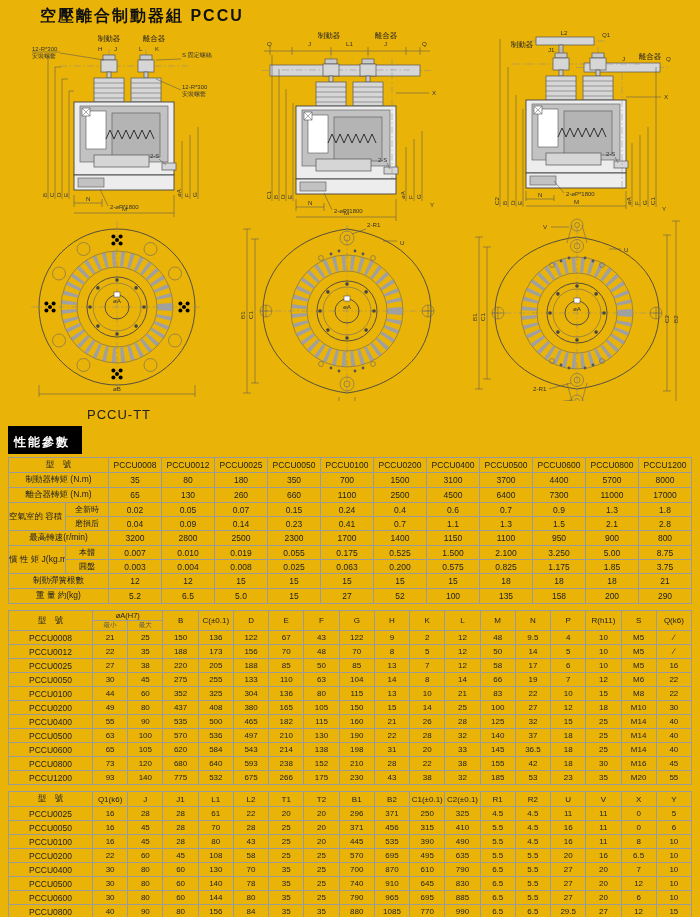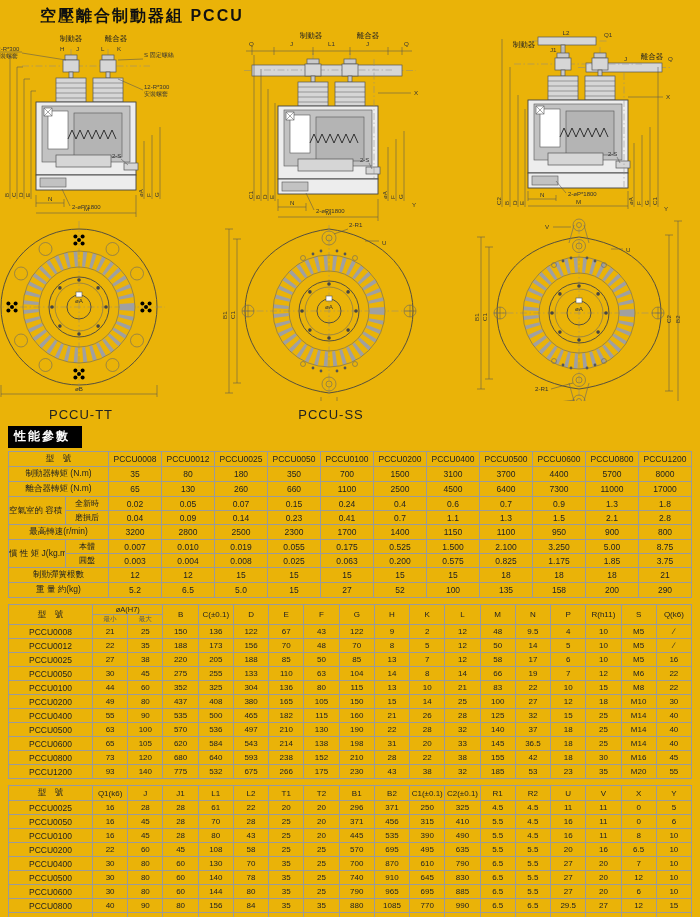--- a/index.html
+++ b/index.html
@@ -1,23 +1,23 @@
 <!DOCTYPE html>
 <html><head>
 <meta charset="utf-8">
 <style>
   html,body{margin:0;padding:0;background:#fff;}
   .page{width:700px;height:917px;background:#eab308;position:relative;overflow:hidden;
         font-family:"Liberation Sans","DejaVu Sans",sans-serif;color:#111;}
   .title{margin:6px 0 0 40px;font-size:16px;font-weight:bold;letter-spacing:2px;color:#111;}
-  .draw-row{display:flex;justify-content:flex-end;padding:0 4px;margin-top:2px;gap:20px;}
+  .draw-row{display:flex;justify-content:flex-start;padding:0 4px;margin-top:2px;}
   .draw-col{width:230px;}
   .cap{text-align:center;font-size:13px;letter-spacing:1px;color:#222;margin-top:2px;}
   .badge{display:inline-block;background:#000;color:#fff;font-weight:bold;font-size:12px;
-         padding:2px 12px 3px 6px;margin:4px 0 3px 8px;letter-spacing:2px;}
+         padding:8px 12px 3px 6px;margin:4px 0 3px 8px;letter-spacing:2px;}
   .tables{margin:0 8px;}
   table{border-collapse:collapse;width:100%;table-layout:fixed;margin-bottom:6px;}
   th,td{border:1px solid #9a9a9a;text-align:center;font-weight:normal;
         font-size:8.5px;padding:1px 0;height:11px;color:#222;white-space:nowrap;overflow:hidden;}
   .dim th,.dim td{font-size:8px;}
   th.rl{font-size:8.5px;}
   th.sub{font-size:8px;}
   th.subh{font-size:6.5px;color:#555;height:7px;padding:0;}
   th.ah{font-size:7.5px;height:7px;padding:0;}
   
@@ -227,21 +227,20 @@
           <text transform="translate(-94,8) rotate(-90)" class="dimtxt">C1</text>
           <text x="20" y="-84" class="dimtxt">2-R1</text>
           <path d="M19,-82 L5,-77" class="dimln"></path>
           <path d="M36,-70 H50" class="dimln"></path>
           <text x="53" y="-66" class="dimtxt">U</text>
           <text x="0" y="-2" text-anchor="middle" class="dimtxt">øA</text>
           <path d="M-8,86 V94 M8,86 V94 M-8,91 H8" class="dimln"></path>
           <text x="0" y="102" text-anchor="middle" class="dimtxt">T1</text>
         </g>
       </svg>
-      <div class="cap">PCCU-SS</div>
     </div>
 
     <div class="draw-col">
       <svg width="230" height="372" viewBox="0 0 230 372">
         <text x="58" y="18" text-anchor="middle" class="t7">制動器</text>
         <text x="186" y="30" text-anchor="middle" class="t7">離合器</text>
         <path d="M66,12 H142" class="cl"></path>
         <rect x="72" y="8" width="58" height="8" class="part2"></rect>
         <rect x="95" y="16" width="4" height="10" class="part"></rect>
         <text x="100" y="6" text-anchor="middle" class="dimtxt">L2</text>

